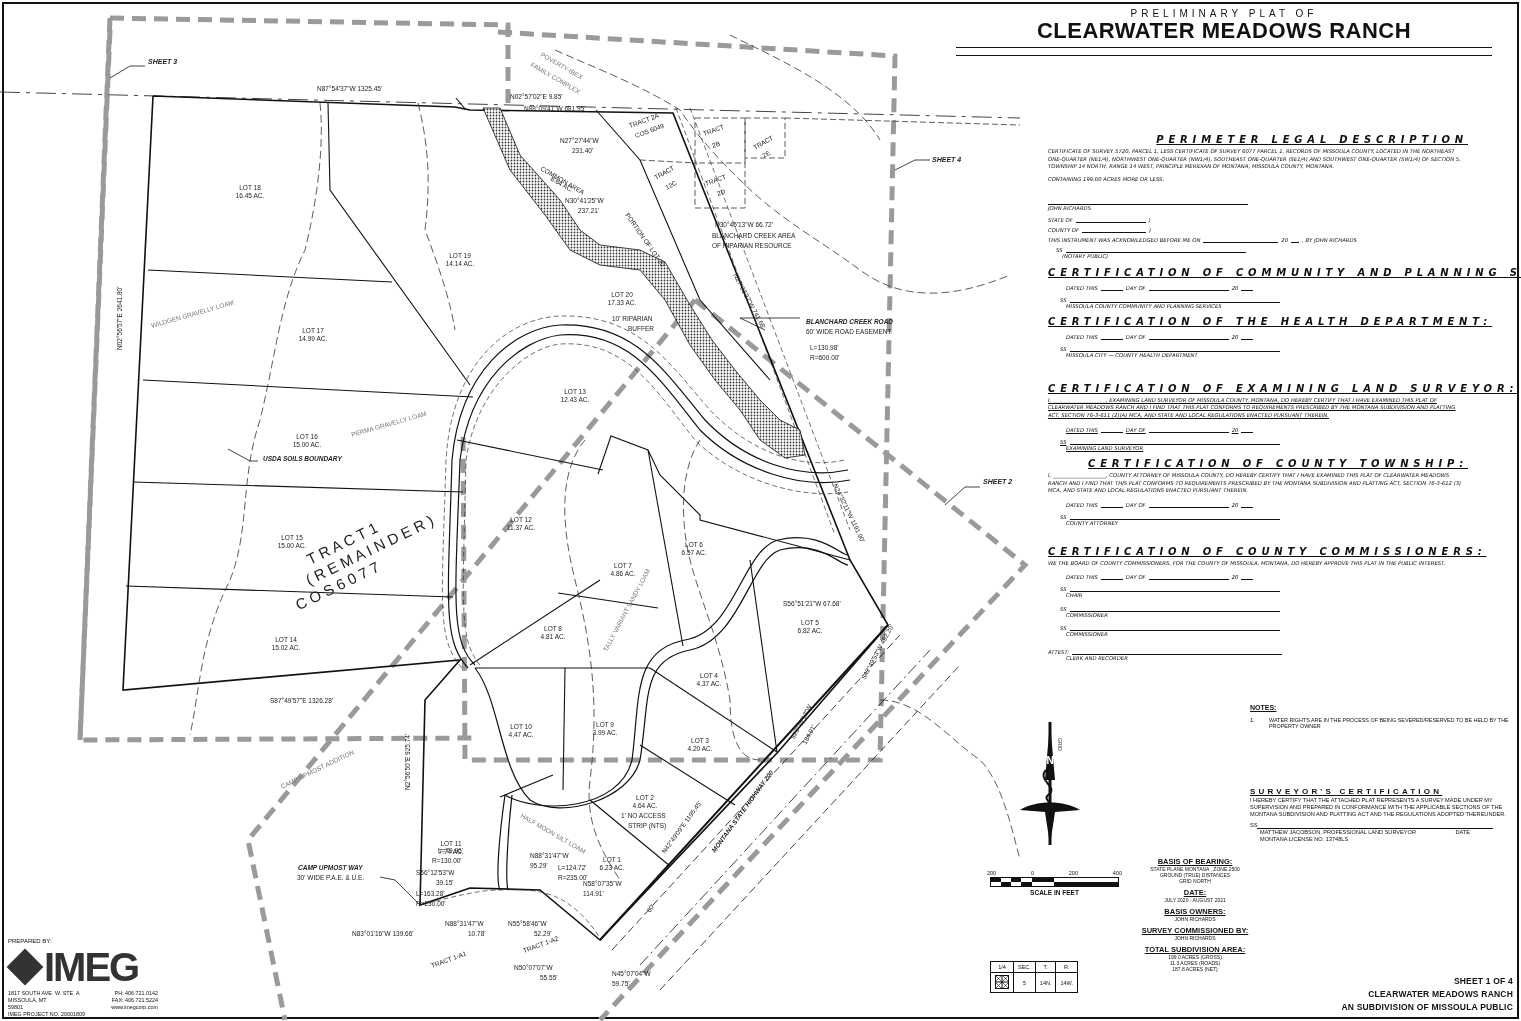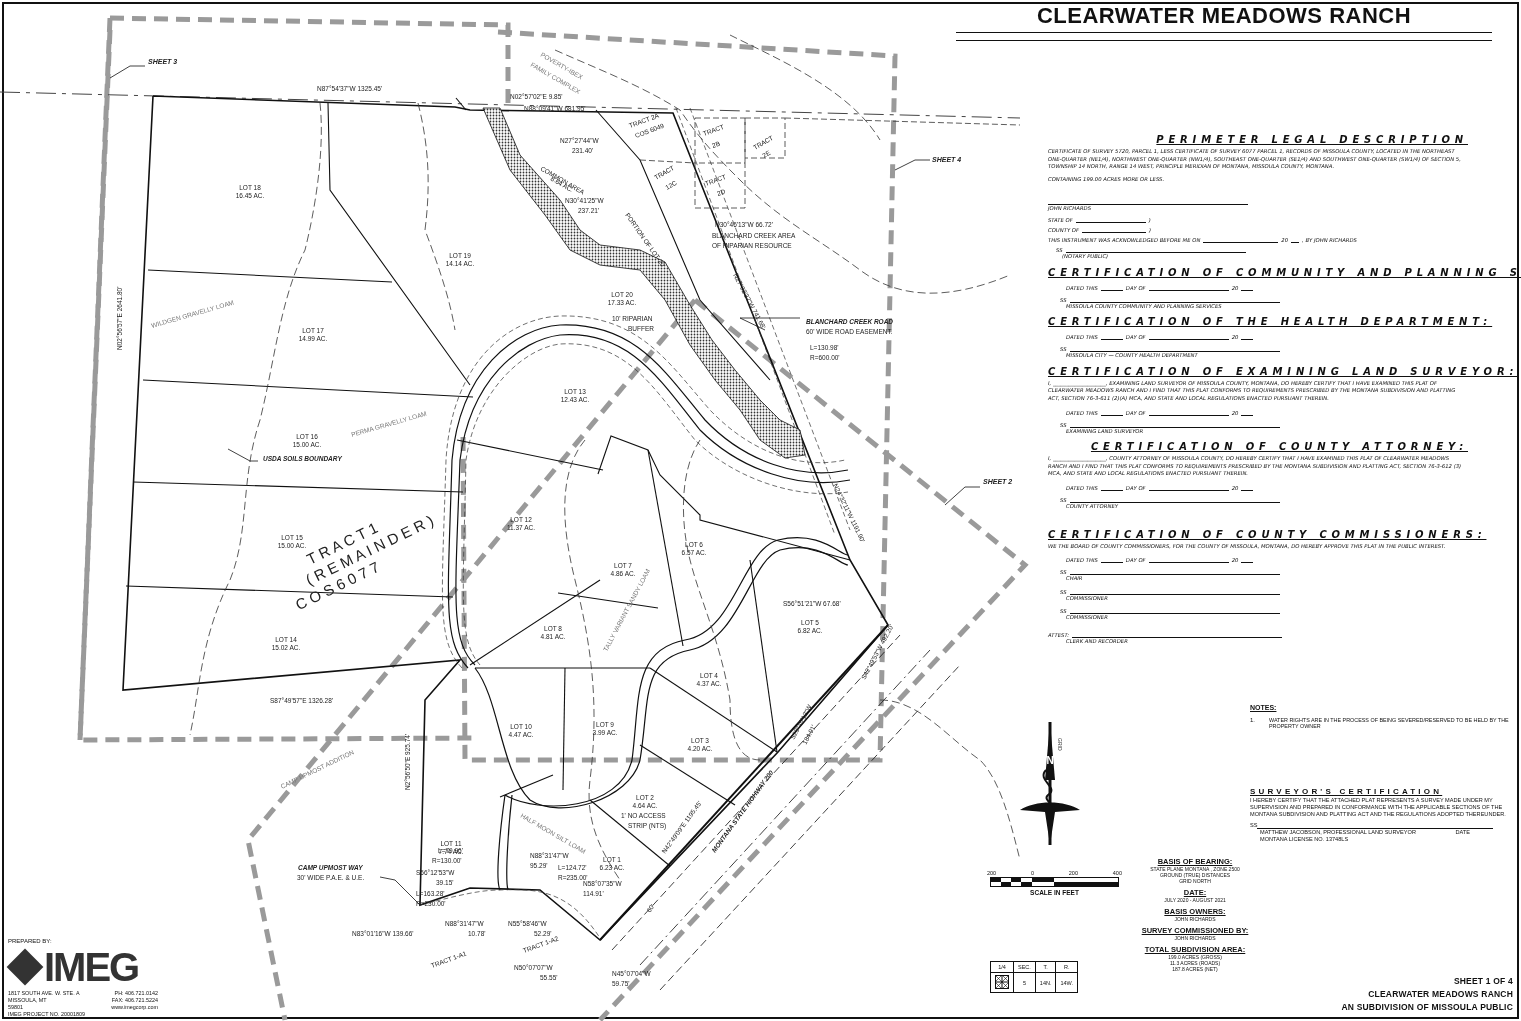--- a/index.html
+++ b/index.html
@@ -326,20 +326,21 @@
       <line x1="0" y1="-78" x2="0" y2="45" stroke="#111" stroke-width="3"></line>
       <path d="M0,-78 L-5,-20 L5,-20 Z" fill="#111"></path>
       <path d="M-30,10 C-15,0 15,0 30,10 L5,12 L0,45 L-5,12 Z" fill="#111"></path>
       <path d="M-4,-30 C-14,-20 10,-12 -2,-5 C-8,0 6,5 4,10" stroke="#111" stroke-width="2" fill="none"></path>
       <text x="0" y="-36" font-size="10" font-weight="bold" text-anchor="middle" fill="#fff">N</text>
       <text x="8" y="-62" font-size="5" fill="#333" transform="rotate(90 8 -62)">GRID</text>
     </g>
   </svg>
 
   <div class="title-block">
+    <div class="pre-title">PRELIMINARY PLAT OF</div>
     <div class="main-title">CLEARWATER MEADOWS RANCH</div>
     <div class="title-rule"></div>
   </div>
 
   <div class="legal">
     <div class="sec-head">PERIMETER LEGAL DESCRIPTION</div>
     <div class="small" style="margin-top:3px">CERTIFICATE OF SURVEY 5720, PARCEL 1, LESS CERTIFICATE OF SURVEY 6077 PARCEL 1, RECORDS OF MISSOULA COUNTY, LOCATED IN THE NORTHEAST ONE-QUARTER (NE1/4), NORTHWEST ONE-QUARTER (NW1/4), SOUTHEAST ONE-QUARTER (SE1/4) AND SOUTHWEST ONE-QUARTER (SW1/4) OF SECTION 5, TOWNSHIP 14 NORTH, RANGE 14 WEST, PRINCIPLE MERIDIAN OF MONTANA, MISSOULA COUNTY, MONTANA.</div>
     <div class="small" style="margin-top:5px">CONTAINING 199.00 ACRES MORE OR LESS.</div>
     <div style="width:200px;margin-top:14px" class="sigline"></div>
     <div class="small">JOHN RICHARDS</div>
@@ -392,39 +393,39 @@
             <span class="blank" style="width:80px"></span>
             <span>20</span>
             <span class="blank" style="width:12px"></span>
           </div>
           <div class="row" style="margin-left:12px;margin-top:2px">
             <span>SS</span>
             <span class="blank" style="width:210px"></span>
           </div>
           <div class="small" style="margin-left:18px">MISSOULA CITY — COUNTY HEALTH DEPARTMENT</div>
         </div>
-        <div style="margin-top: 6px;">
+        <div style="margin-top: 23px; text-decoration: underline;">
           <div class="sec-head">CERTIFICATION OF EXAMINING LAND SURVEYOR:</div>
           <div class="small" style="margin-top:3px">I, ____________________, EXAMINING LAND SURVEYOR OF MISSOULA COUNTY, MONTANA, DO HEREBY CERTIFY THAT I HAVE EXAMINED THIS PLAT OF CLEARWATER MEADOWS RANCH AND I FIND THAT THIS PLAT CONFORMS TO REQUIREMENTS PRESCRIBED BY THE MONTANA SUBDIVISION AND PLATTING ACT, SECTION 76-3-611 (2)(a) MCA, AND STATE AND LOCAL REGULATIONS ENACTED PURSUANT THEREIN.</div>
           <div class="row" style="margin-left:18px;margin-top:3px">
             <span>DATED THIS</span>
             <span class="blank" style="width:22px"></span>
             <span>DAY OF</span>
             <span class="blank" style="width:80px"></span>
             <span>20</span>
             <span class="blank" style="width:12px"></span>
           </div>
           <div class="row" style="margin-left:12px;margin-top:2px">
             <span>SS</span>
             <span class="blank" style="width:210px"></span>
           </div>
           <div class="small" style="margin-left:18px">EXAMINING LAND SURVEYOR</div>
         </div>
         <div style="margin-top: 6px;">
-          <div class="sec-head">CERTIFICATION OF COUNTY ATTORNEY:</div>
+          <div class="sec-head">CERTIFICATION OF COUNTY TOWNSHIP:</div>
           <div class="small" style="margin-top:3px">I, ____________________, COUNTY ATTORNEY OF MISSOULA COUNTY, DO HEREBY CERTIFY THAT I HAVE EXAMINED THIS PLAT OF CLEARWATER MEADOWS RANCH AND I FIND THAT THIS PLAT CONFORMS TO REQUIREMENTS PRESCRIBED BY THE MONTANA SUBDIVISION AND PLATTING ACT, SECTION 76-3-612 (3) MCA, AND STATE AND LOCAL REGULATIONS ENACTED PURSUANT THEREIN.</div>
           <div class="row" style="margin-left:18px;margin-top:3px">
             <span>DATED THIS</span>
             <span class="blank" style="width:22px"></span>
             <span>DAY OF</span>
             <span class="blank" style="width:80px"></span>
             <span>20</span>
             <span class="blank" style="width:12px"></span>
           </div>
           <div class="row" style="margin-left:12px;margin-top:2px">

